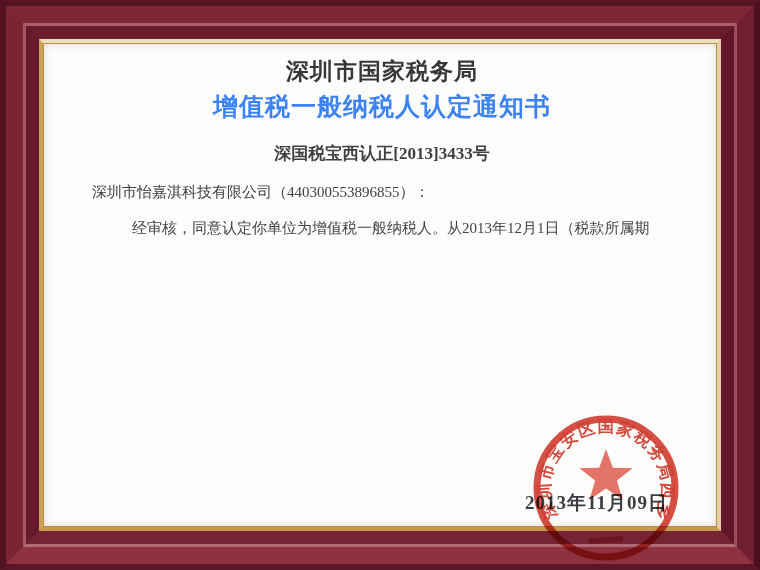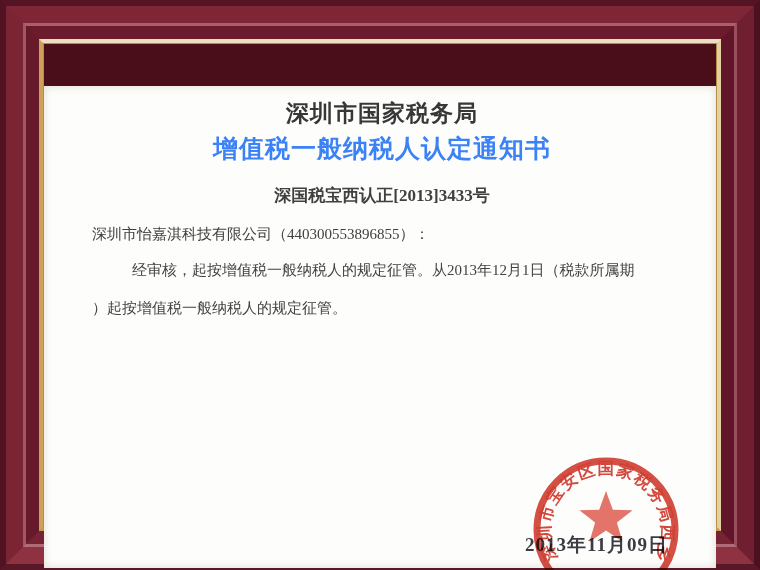--- a/index.html
+++ b/index.html
@@ -47,21 +47,20 @@
     box-sizing:border-box;
   }
   
   .paper{
     position:relative;
     width:100%;height:100%;
     background:#fdfdfc;
     box-shadow:inset 0 0 8px rgba(160,140,110,.30);
     box-sizing:border-box;
     color:#3d3d3d;
-    margin-top:42px;
   }
   .content{ padding:13px 44px 0 48px; }
   .title1{
     text-align:center;
     font-size:23px;font-weight:bold;
     letter-spacing:1px;color:#373737;
     line-height:30px;
   }
   .title2{
     text-align:center;
@@ -105,22 +104,21 @@
           <div class="f-gold">
             <div class="f-gold2">
 
               <div class="paper">
                 <div class="content">
                   <div class="title1">深圳市国家税务局</div>
                   <div class="title2">增值税一般纳税人认定通知书</div>
                   <div class="docnum">深国税宝西认正[2013]3433号</div>
                   <div class="recipient">深圳市怡嘉淇科技有限公司（440300553896855）：</div>
                   <div class="bodytext">
-                    <div class="ind">经审核，起按增值税一般纳税人的规定征管。从2013年12月1日（税款所属期</div>
-                    <div>）起按增值税一般纳税人的规定征管。</div>
+                    <div class="ind">经审核，同意认定你单位为增值税一般纳税人。从2013年12月1日（税款所属期</div>
                   </div>
                 </div>
 
                 <div class="dateline">2013年11月09日</div>
 
                 <svg class="seal" viewBox="0 0 150 150" xmlns="http://www.w3.org/2000/svg">
 
                   <circle cx="75" cy="75" r="69" fill="none" stroke="#d03528" stroke-width="7" opacity="0.92"></circle>
 
                   <polygon points="75,36 81.8,54.7 101.6,55.3 85.9,67.6 91.5,86.7 75,75.5 58.5,86.7 64.1,67.6 48.4,55.3 68.2,54.7" fill="#dd5244" opacity="0.85"></polygon>

